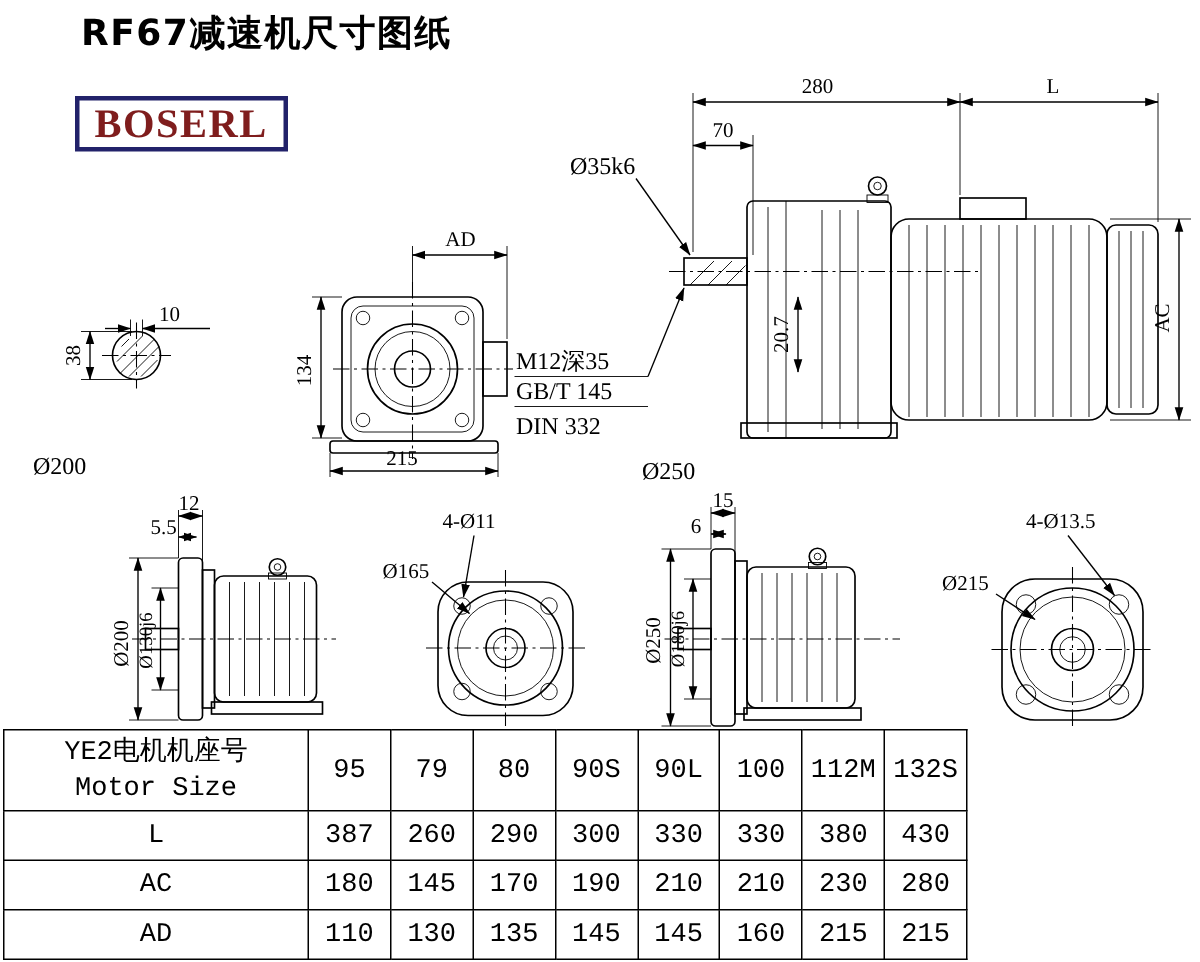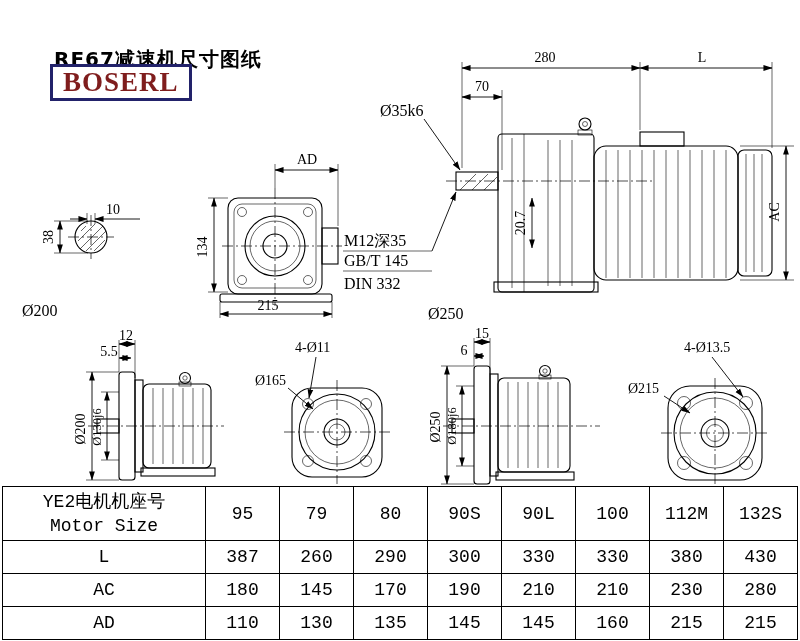--- a/index.html
+++ b/index.html
@@ -1,32 +1,32 @@
 <!DOCTYPE html>
 <html><head>
 <meta charset="utf-8">
 <style>
   html,body{margin:0;padding:0;}
   body{width:800px;height:641px;background:#fff;position:relative;overflow:hidden;
        font-family:"Liberation Sans",sans-serif;color:#000;}
-  .title{position:absolute;left:54px;top:6px;font-size:20px;font-weight:bold;
-         font-family:"DejaVu Sans",sans-serif;letter-spacing:1px;margin-top:40px;}
+  .title{position:absolute;left:54px;top:6px;font-size:24px;font-weight:bold;
+         font-family:"DejaVu Sans",sans-serif;letter-spacing:1px;}
   .brand-box{position:absolute;left:50px;top:64px;border:3px solid #22226a;
              padding:0 10px;background:#fff;}
   .brand-box span{font-family:"Liberation Serif",serif;font-weight:bold;
                   font-size:27px;color:#7f1d1d;letter-spacing:1px;}
   svg.drawing{position:absolute;left:0;top:0;}
   svg .ln{stroke:#000;stroke-width:1.1;fill:none}
   svg .tn{stroke:#000;stroke-width:0.6;fill:none}
   svg .dm{stroke:#000;stroke-width:0.9;fill:none}
   svg .cl{stroke:#000;stroke-width:0.7;fill:none;stroke-dasharray:11 3 2 3}
   svg text{font-family:"Liberation Serif",serif;font-size:14px;fill:#000}
   svg text.t13{font-size:12.5px}
   svg text.t16{font-size:16px}
-  table.dim-table{position:absolute;left:2px;top:486px;width:796px;height:153px;
+  table.dim-table{position:absolute;left:2px;top:486px;width:643px;height:153px;
       border-collapse:collapse;table-layout:fixed;text-align:center;
       font-family:"Liberation Mono",monospace;font-size:18px;}
   table.dim-table td{border:1.5px solid #000;padding:0;}
   table.dim-table .hdr{height:53px;line-height:24px;}
   table.dim-table .row{height:33px;}
 </style>
 </head>
 <body>
 
 <div class="title">RF67减速机尺寸图纸</div>

